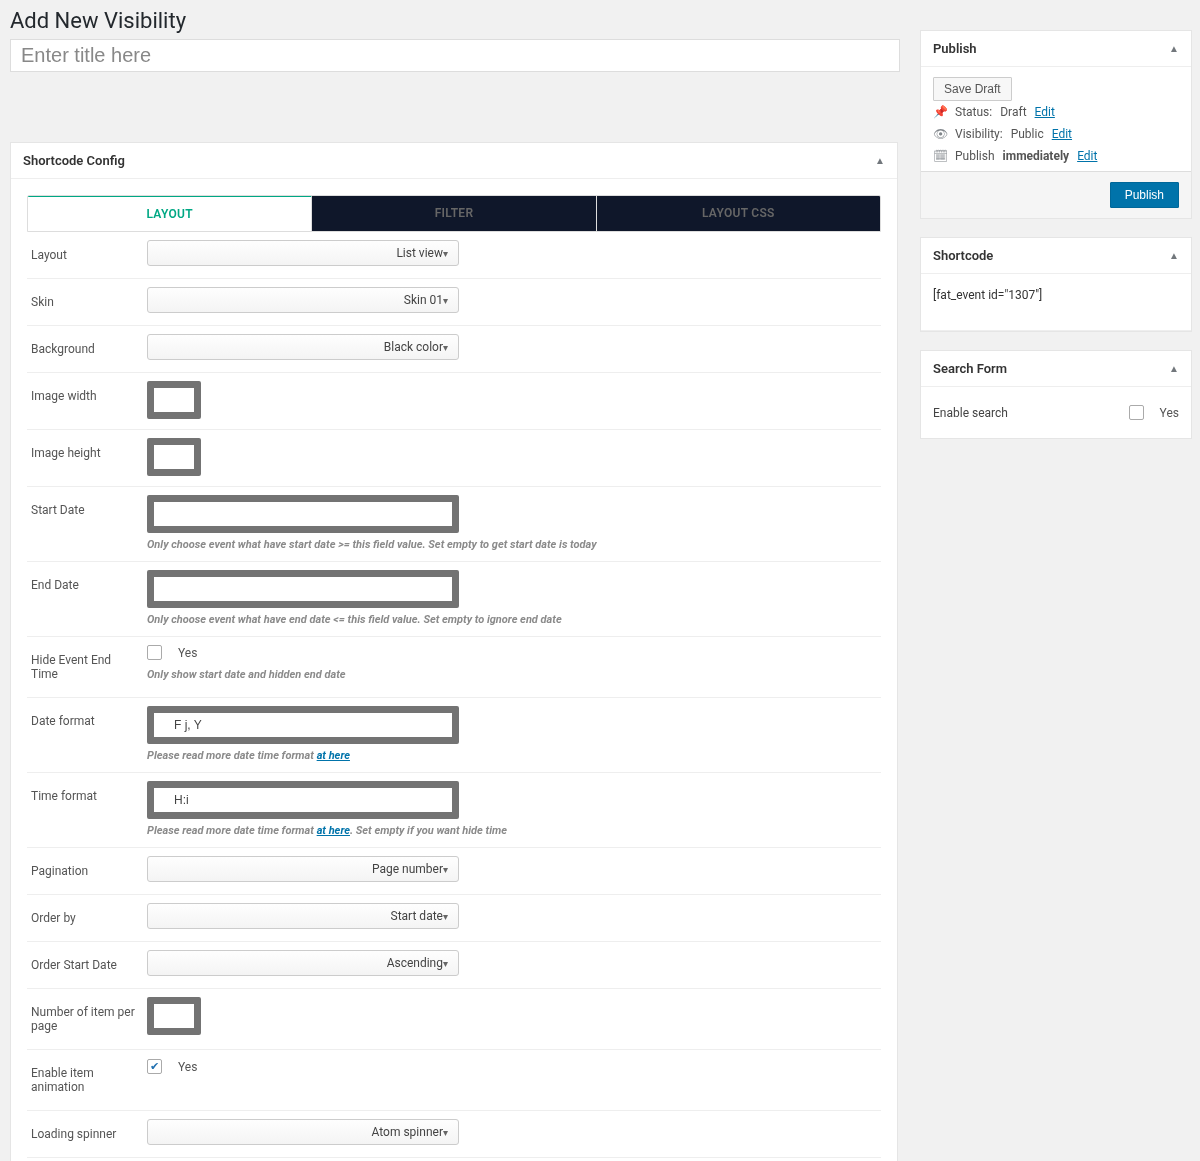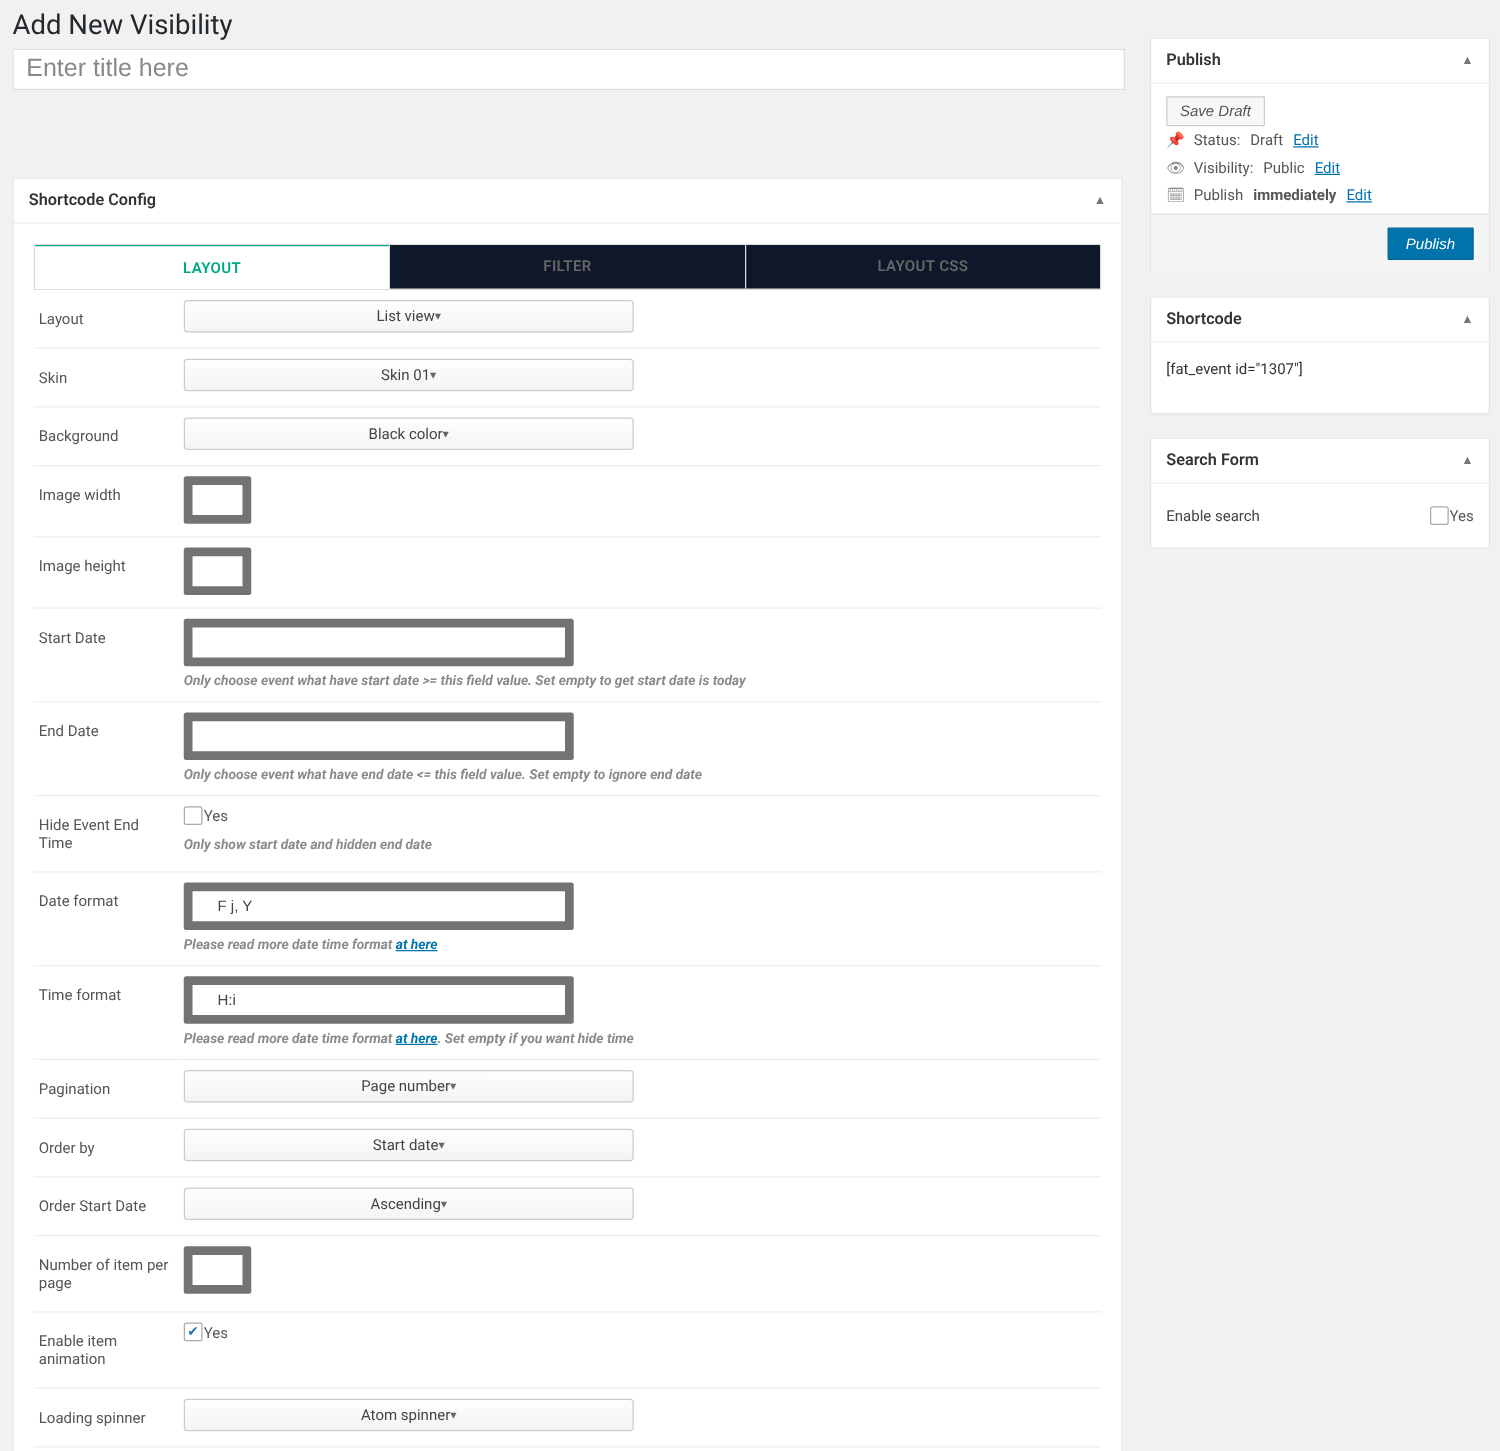--- a/index.html
+++ b/index.html
@@ -114,22 +114,22 @@
     font-size: 12px;
   }
   .form-table td {
     padding: 8px 0 10px 0;
     vertical-align: top;
   }
 
   .select-like {
     display: inline-flex;
     align-items: center;
-    justify-content: center;
-    width: 360px;
+    justify-content: flex-end;
+    width: 312px;
     max-width: 100%;
     padding: 5px 10px;
     border: 1px solid #ccc;
     border-radius: 3px;
     background: linear-gradient(to bottom, #fefefe, #f4f4f4);
     font-size: 12px;
     color: #444;
     cursor: pointer;
   }
   .select-like .caret {
@@ -152,21 +152,21 @@
     font-style: italic;
     color: #8a8a8a;
     margin-top: 5px;
     font-weight: bold;
   }
   .desc a { color: #0073aa; text-decoration: underline; }
 
   .checkbox-wrap {
     display: inline-flex;
     align-items: center;
-    gap: 1px;
+    gap: 16px;
     font-size: 12px;
     color: #555;
   }
   .cb {
     width: 15px; height: 15px;
     border: 1px solid #aaa;
     border-radius: 2px;
     display: inline-flex;
     align-items: center;
     justify-content: center;
@@ -180,21 +180,20 @@
   .pub-actions-top { padding: 10px 12px 4px; }
   .btn {
     display: inline-block;
     padding: 4px 10px;
     border: 1px solid #ccc;
     background: #f7f7f7;
     border-radius: 1px;
     font-size: 12px;
     color: #555;
     cursor: pointer;
-    font-style: italic;
   }
   .btn-primary {
     background: #0073aa;
     border-color: #006799;
     color: #fff;
     padding: 5px 14px;
   }
   .pub-row {
     display: flex;
     align-items: center;

